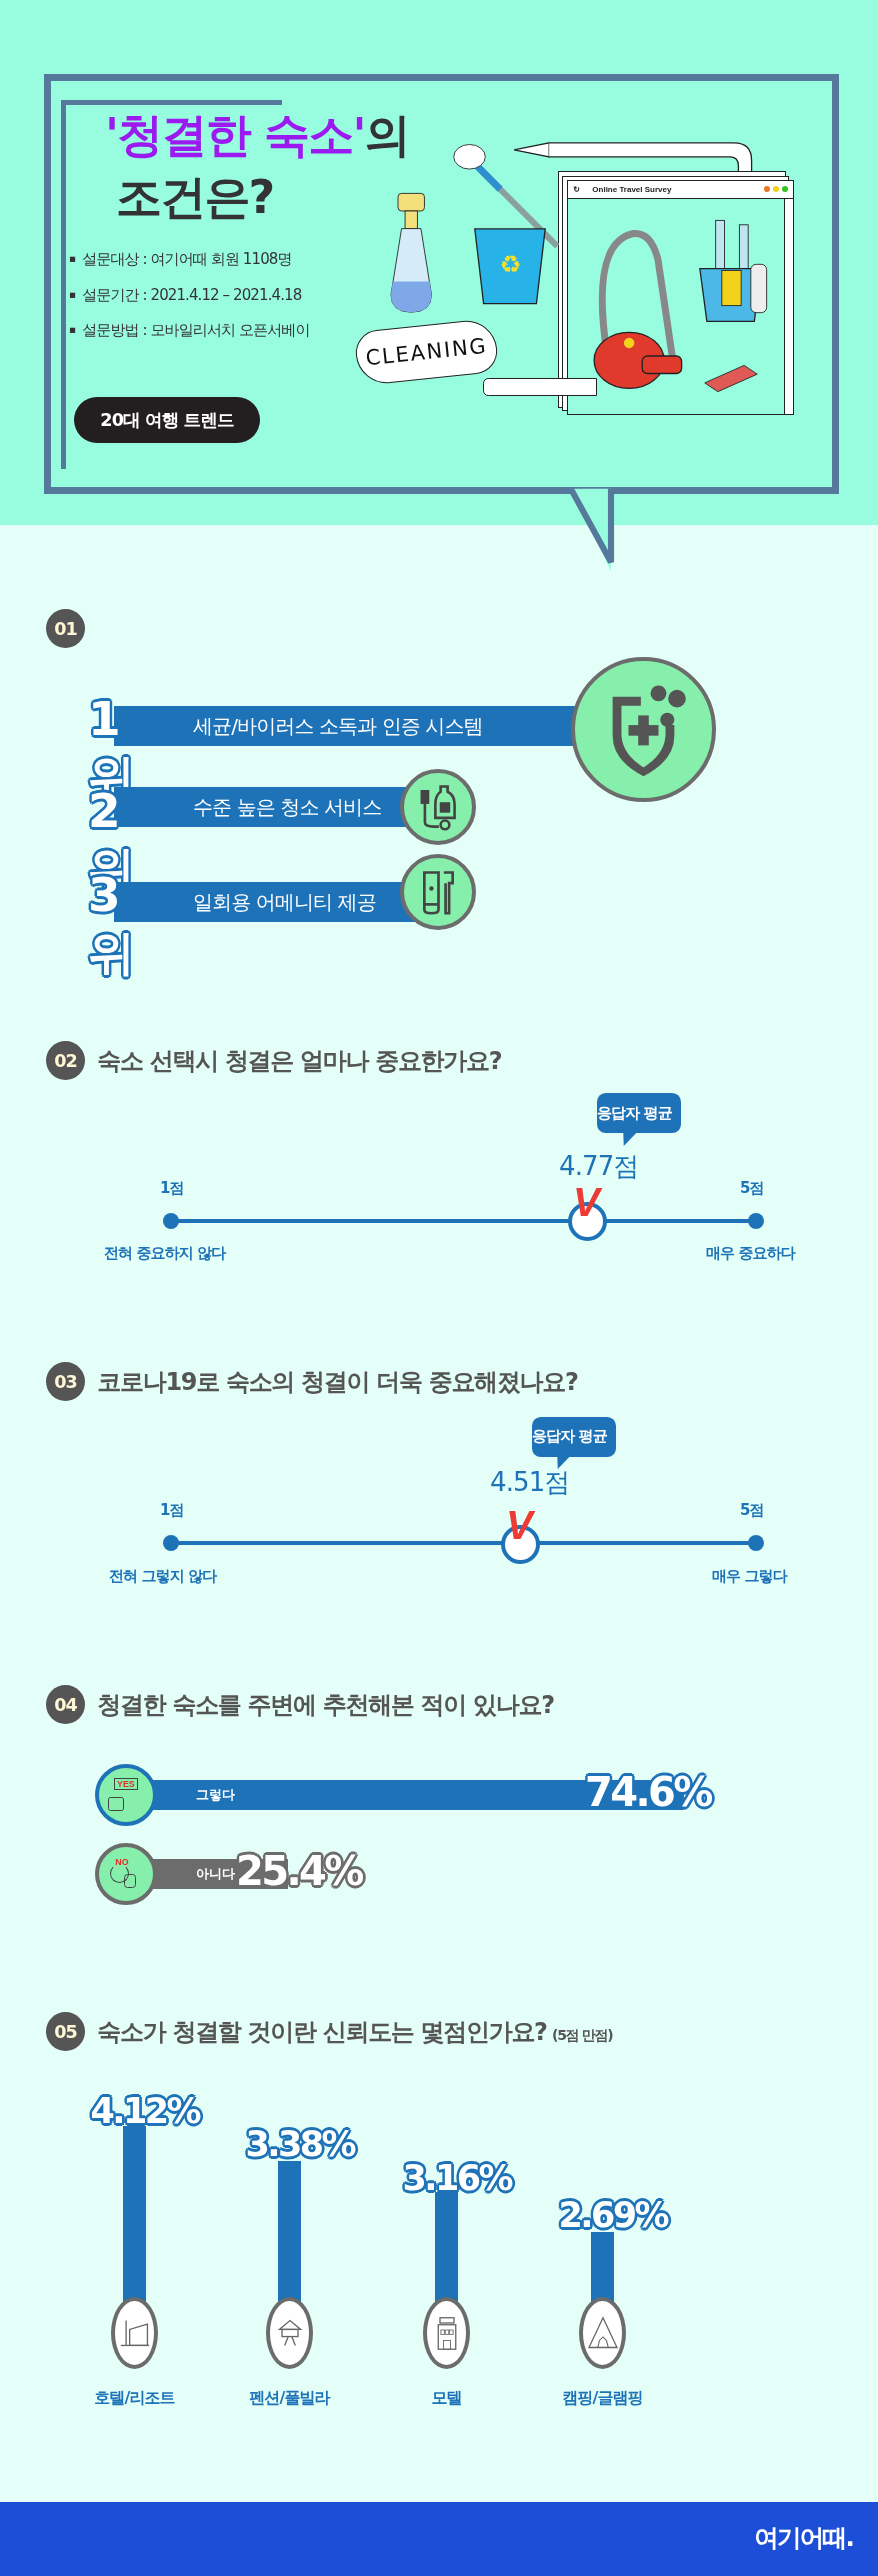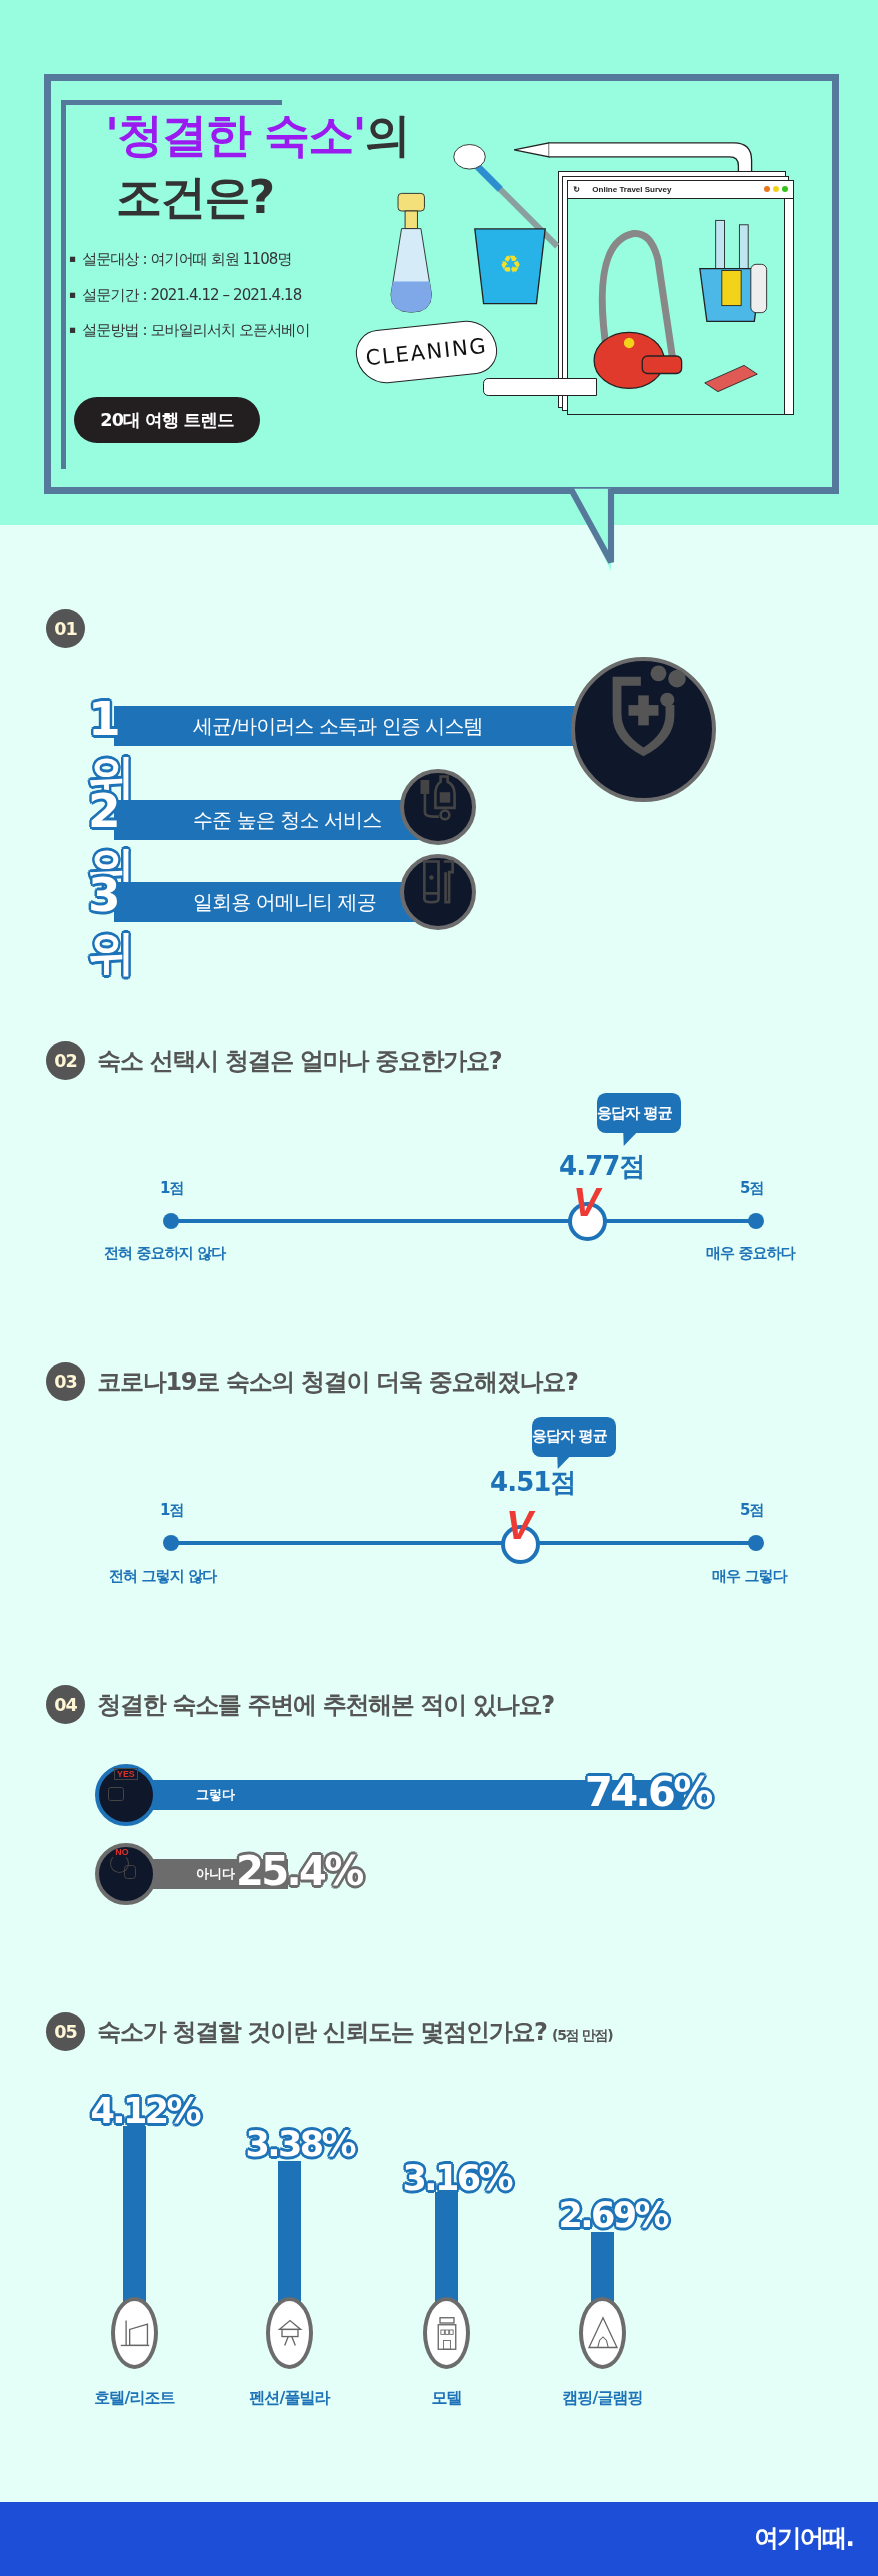--- a/index.html
+++ b/index.html
@@ -19,29 +19,29 @@
   
   .q-head { left:46px; display:flex; align-items:center; gap:12.3px; }
   .q-num { width:39px; height:39px; border-radius:50%; background:#555; color:#FFF6D6; font-weight:bold; font-size:17.6px; display:flex; align-items:center; justify-content:center; letter-spacing:-0.9px; }
   .q-text { font-size:24px; font-weight:bold; color:#555; letter-spacing:-1.3px; white-space:nowrap; }
   .q-sub { font-size:14px; color:#555; font-weight:bold; margin-left:5.3px; }
 
   
   .rank-bar { background:#1E73B8; height:40px; display:flex; align-items:center; color:#fff; font-size:20px; padding-left:79px; letter-spacing:-0.9px; white-space:nowrap; border-radius:0 7px 7px 0; }
   .rank-num { font-size:47px; font-weight:bold; color:#fff; letter-spacing:-2.6px;
     text-shadow: 2.6px 0 0 #1E73B8, -2.6px 0 0 #1E73B8, 0 2.6px 0 #1E73B8, 0 -2.6px 0 #1E73B8, 1.8px 1.8px 0 #1E73B8, -1.8px -1.8px 0 #1E73B8, 1.8px -1.8px 0 #1E73B8, -1.8px 1.8px 0 #1E73B8; }
-  .icon-circle { border-radius:50%; background:#0f172a; border:4.4px solid #6C6C6C; display:flex; align-items:flex-start; justify-content:center; }
+  .icon-circle { border-radius:50%; background:#86efac; border:4.4px solid #6C6C6C; display:flex; align-items:center; justify-content:center; }
 
   
   .scale-line { height:4.4px; background:#1E73B8; }
   .scale-dot { width:16px; height:16px; border-radius:50%; background:#1E73B8; }
   .scale-lbl { font-size:15px; font-weight:bold; color:#1E73B8; letter-spacing:-0.9px; white-space:nowrap; }
   .marker { width:39px; height:39px; border-radius:50%; border:4.4px solid #1E73B8; background:#fff; }
   .check { font-size:40px; font-weight:bold; color:#EE3A34; font-style:italic; font-family:"Liberation Sans", sans-serif; }
-  .avg-val { font-size:26px; font-weight:bold; color:#1E73B8; letter-spacing:-0.9px; white-space:nowrap; }
+  .avg-val { font-size:26px; font-weight:normal; color:#1E73B8; letter-spacing:-0.9px; white-space:nowrap; }
   .bubble { background:#1E73B8; color:#fff; border-radius:8.8px; font-size:15px; font-weight:bold; display:flex; align-items:center; justify-content:flex-start; letter-spacing:-0.9px; }
   .bubble-tail { width:0; height:0; border-left:7px solid transparent; border-right:7px solid transparent; border-top:14px solid #1E73B8; transform:skewX(-25deg); }
 
   
   .hbar { height:30px; display:flex; align-items:center; color:#fff; font-size:13px; font-weight:bold; padding-left:66px; }
   .big-pct { font-size:40px; font-weight:bold; color:#fff; letter-spacing:-2.6px; }
   .pct-blue { text-shadow: 2.6px 0 0 #1E73B8, -2.6px 0 0 #1E73B8, 0 2.6px 0 #1E73B8, 0 -2.6px 0 #1E73B8, 1.8px 1.8px 0 #1E73B8, -1.8px -1.8px 0 #1E73B8, 1.8px -1.8px 0 #1E73B8, -1.8px 1.8px 0 #1E73B8; }
   .pct-grey { text-shadow: 2.6px 0 0 #6C6C6C, -2.6px 0 0 #6C6C6C, 0 2.6px 0 #6C6C6C, 0 -2.6px 0 #6C6C6C, 1.8px 1.8px 0 #6C6C6C, -1.8px -1.8px 0 #6C6C6C, 1.8px -1.8px 0 #6C6C6C, -1.8px 1.8px 0 #6C6C6C; }
 
   
@@ -157,21 +157,21 @@
     <path d="M20,18 H52 V28 H30 V60 Q30,82 55,98 Q80,82 80,60 V50 H90 V62 Q90,90 55,108 Q20,90 20,62 Z" fill="#555"></path>
     <rect x="38" y="50" width="34" height="12" fill="#555"></rect>
     <rect x="49" y="39" width="12" height="34" fill="#555"></rect>
     <circle cx="72" cy="14" r="9" fill="#555"></circle>
     <circle cx="93" cy="20" r="10" fill="#555"></circle>
     <circle cx="82" cy="44" r="8" fill="#555"></circle>
   </svg>
 </div>
 
 <div class="abs" style="left:88px;top:786px;">
-  <div class="abs rank-bar" style="left:26px;top:14px;width:316px;">
+  <div class="abs rank-bar" style="left:26px;top:1px;width:316px;">
     <span>수준 높은 청소 서비스</span>
   </div>
   <div class="abs rank-num" style="left:0;top:-3.5px;">2위</div>
 </div>
 <div class="abs icon-circle" style="left:400px;top:769px;width:76px;height:76px;">
   <svg width="44" height="48" viewBox="0 0 50 55">
     <rect x="5" y="8" width="10" height="16" fill="#444"></rect>
     <path d="M10,24 V45 Q10,50 20,50 H26" fill="none" stroke="#444" stroke-width="3"></path>
     <path d="M28,4 H36 V10 Q44,14 44,24 V40 H22 V24 Q22,14 28,10 Z" fill="none" stroke="#444" stroke-width="3"></path>
     <rect x="27" y="22" width="12" height="12" fill="#444"></rect>

